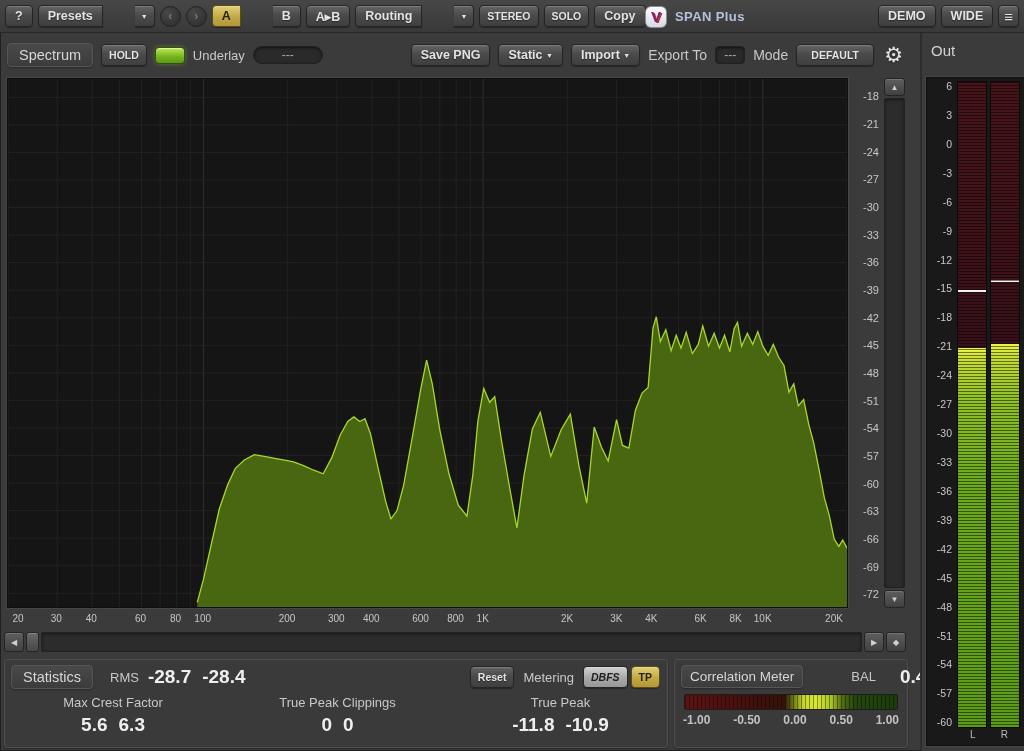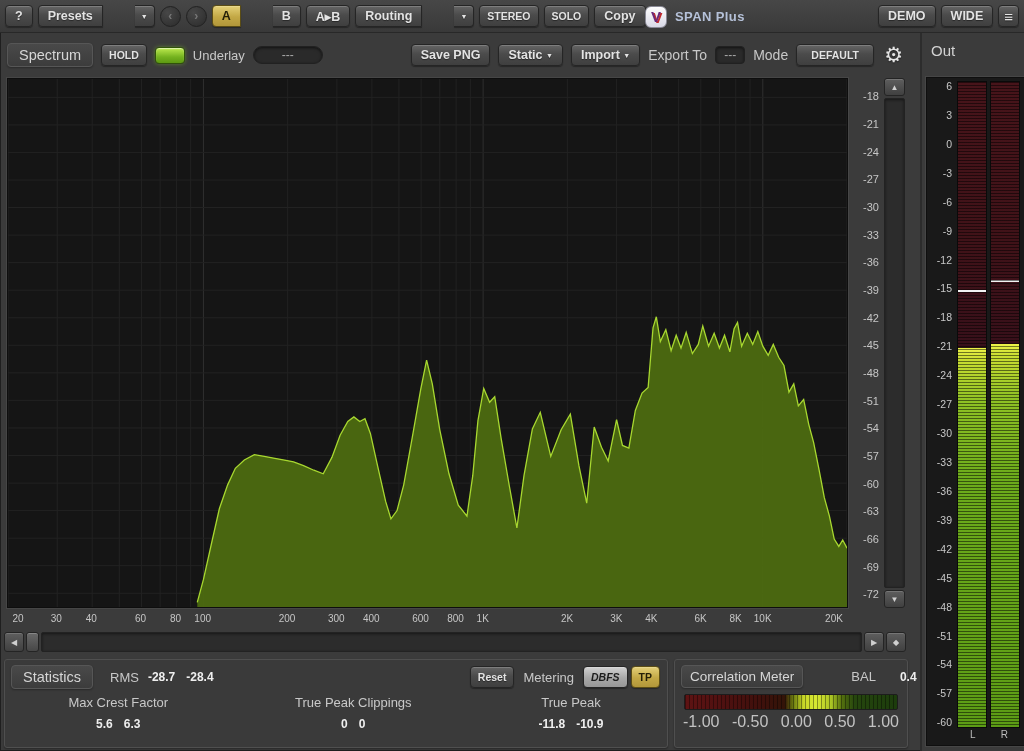--- a/index.html
+++ b/index.html
@@ -153,21 +153,21 @@
   .hs-track { flex: 1; background: #2c2c2c; border: 1px solid #222;
     box-shadow: inset 0 1px 3px rgba(0,0,0,.5); border-radius: 2px; }
 
   
   .stats-panel {
     position: absolute; left: 4px; top: 626px; width: 664px; height: 89px;
     background: #3a3a3a; border: 1px solid #4f4f4f; border-radius: 3px;
     box-shadow: 0 1px 2px rgba(0,0,0,.35);
   }
   .stats-row1 { display: flex; align-items: center; gap: 9px; padding: 5px 7px 2px 6px; }
-  .value { color: #efefef; font-size: 12px; font-weight: 700; }
+  .value { color: #efefef; font-size: 19px; font-weight: 700; }
   .pair { display: inline-flex; gap: 11px; }
   .stats-row2 { display: flex; justify-content: space-around; margin-top: 4px; text-align: center; }
   .stat-group .label { display: block; margin-bottom: 4px; }
   .tight-group { display: inline-flex; gap: 3px; }
 
   
   .corr-panel {
     position: absolute; left: 674px; top: 626px; width: 234px; height: 89px;
     background: #3a3a3a; border: 1px solid #4f4f4f; border-radius: 3px;
     box-shadow: 0 1px 2px rgba(0,0,0,.35);
@@ -181,21 +181,21 @@
       #5e1313 0%, #521111 15%, #40100c 35%, #331408 47%,
       #6a7a10 51%, #c8d828 56%, #d8e832 62%, #aac424 69%, #54700e 74%,
       #26460e 80%, #1c3c0c 100%);
     position: relative;
   }
   .corr-bar::after {
     content: ""; position: absolute; inset: 0;
     background: repeating-linear-gradient(90deg, rgba(0,0,0,.38) 0 1px, transparent 1px 4px);
   }
   .corr-scale { display: flex; justify-content: space-between; padding: 1px 8px; }
-  .corr-scale span { font-size: 16px; color: #c2c2c2; }
+  .corr-scale span { font-size: 12px; color: #c2c2c2; font-weight: bold; }
 
   
   .out-panel {
     position: absolute; left: 920px; top: 33px; width: 128px; height: 718px;
     border-left: 2px solid #2c2c2c; background: #3b3b3b;
   }
   .out-title { color: #d2d2d2; font-size: 15px; padding: 9px 0 0 9px; }
   .meter-box {
     position: absolute; left: 4px; top: 44px; width: 104px; height: 669px;
     background: #191919; border: 1px solid #0f0f0f;

